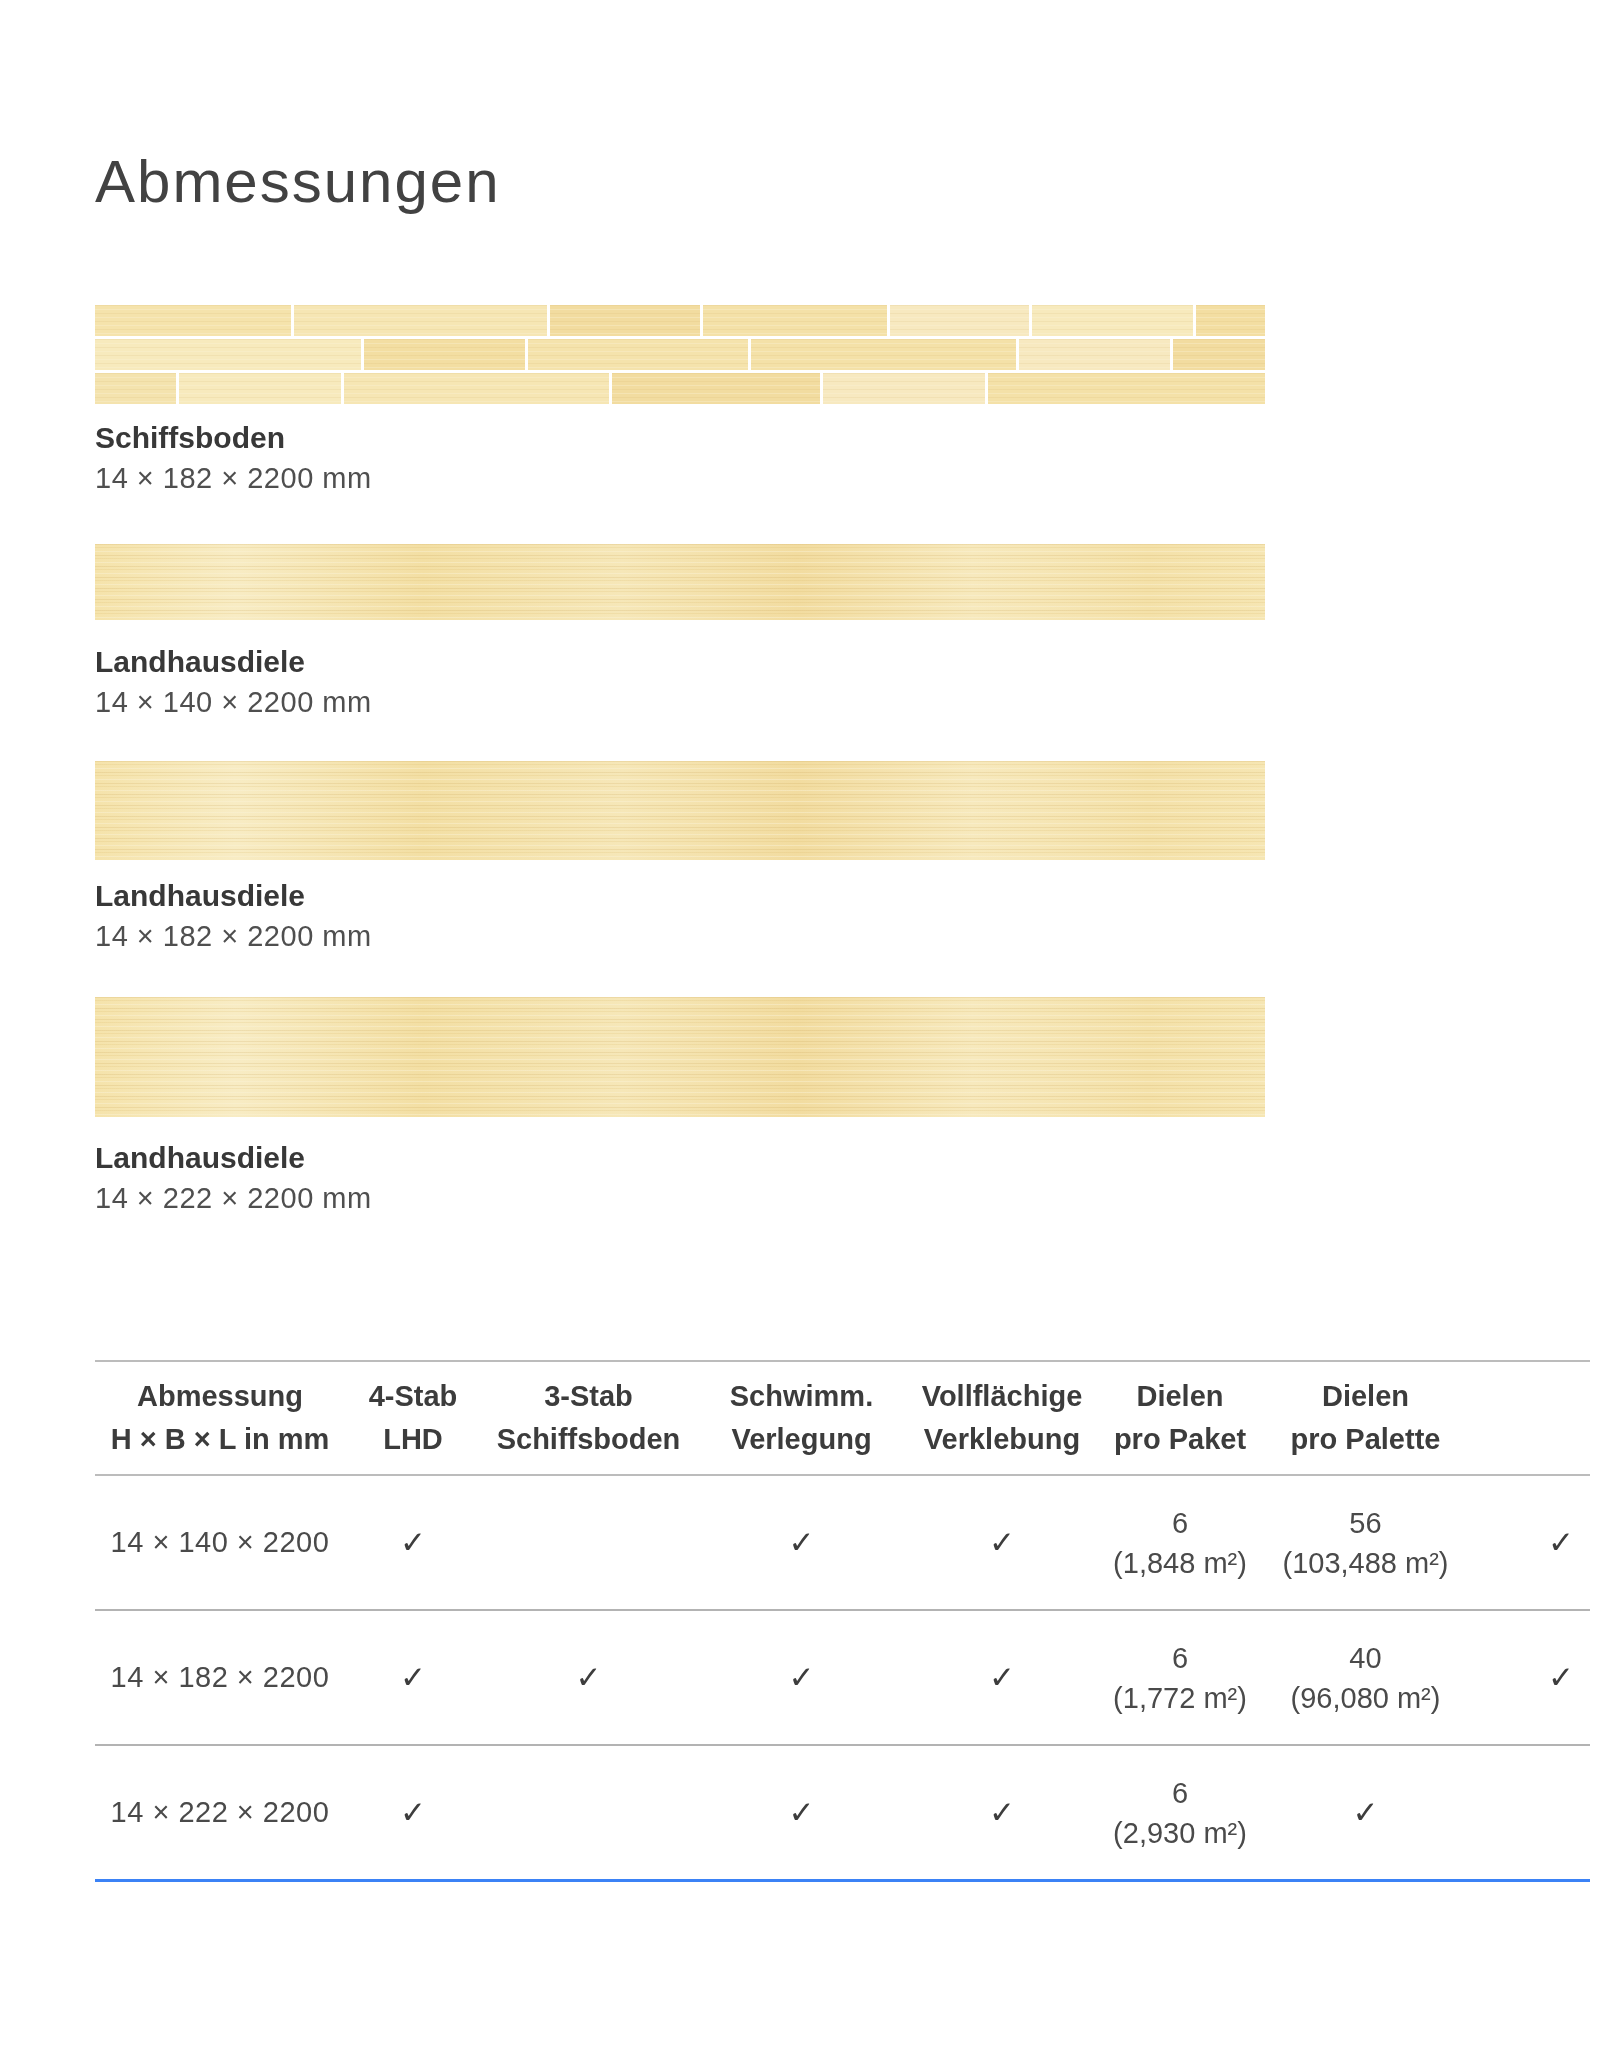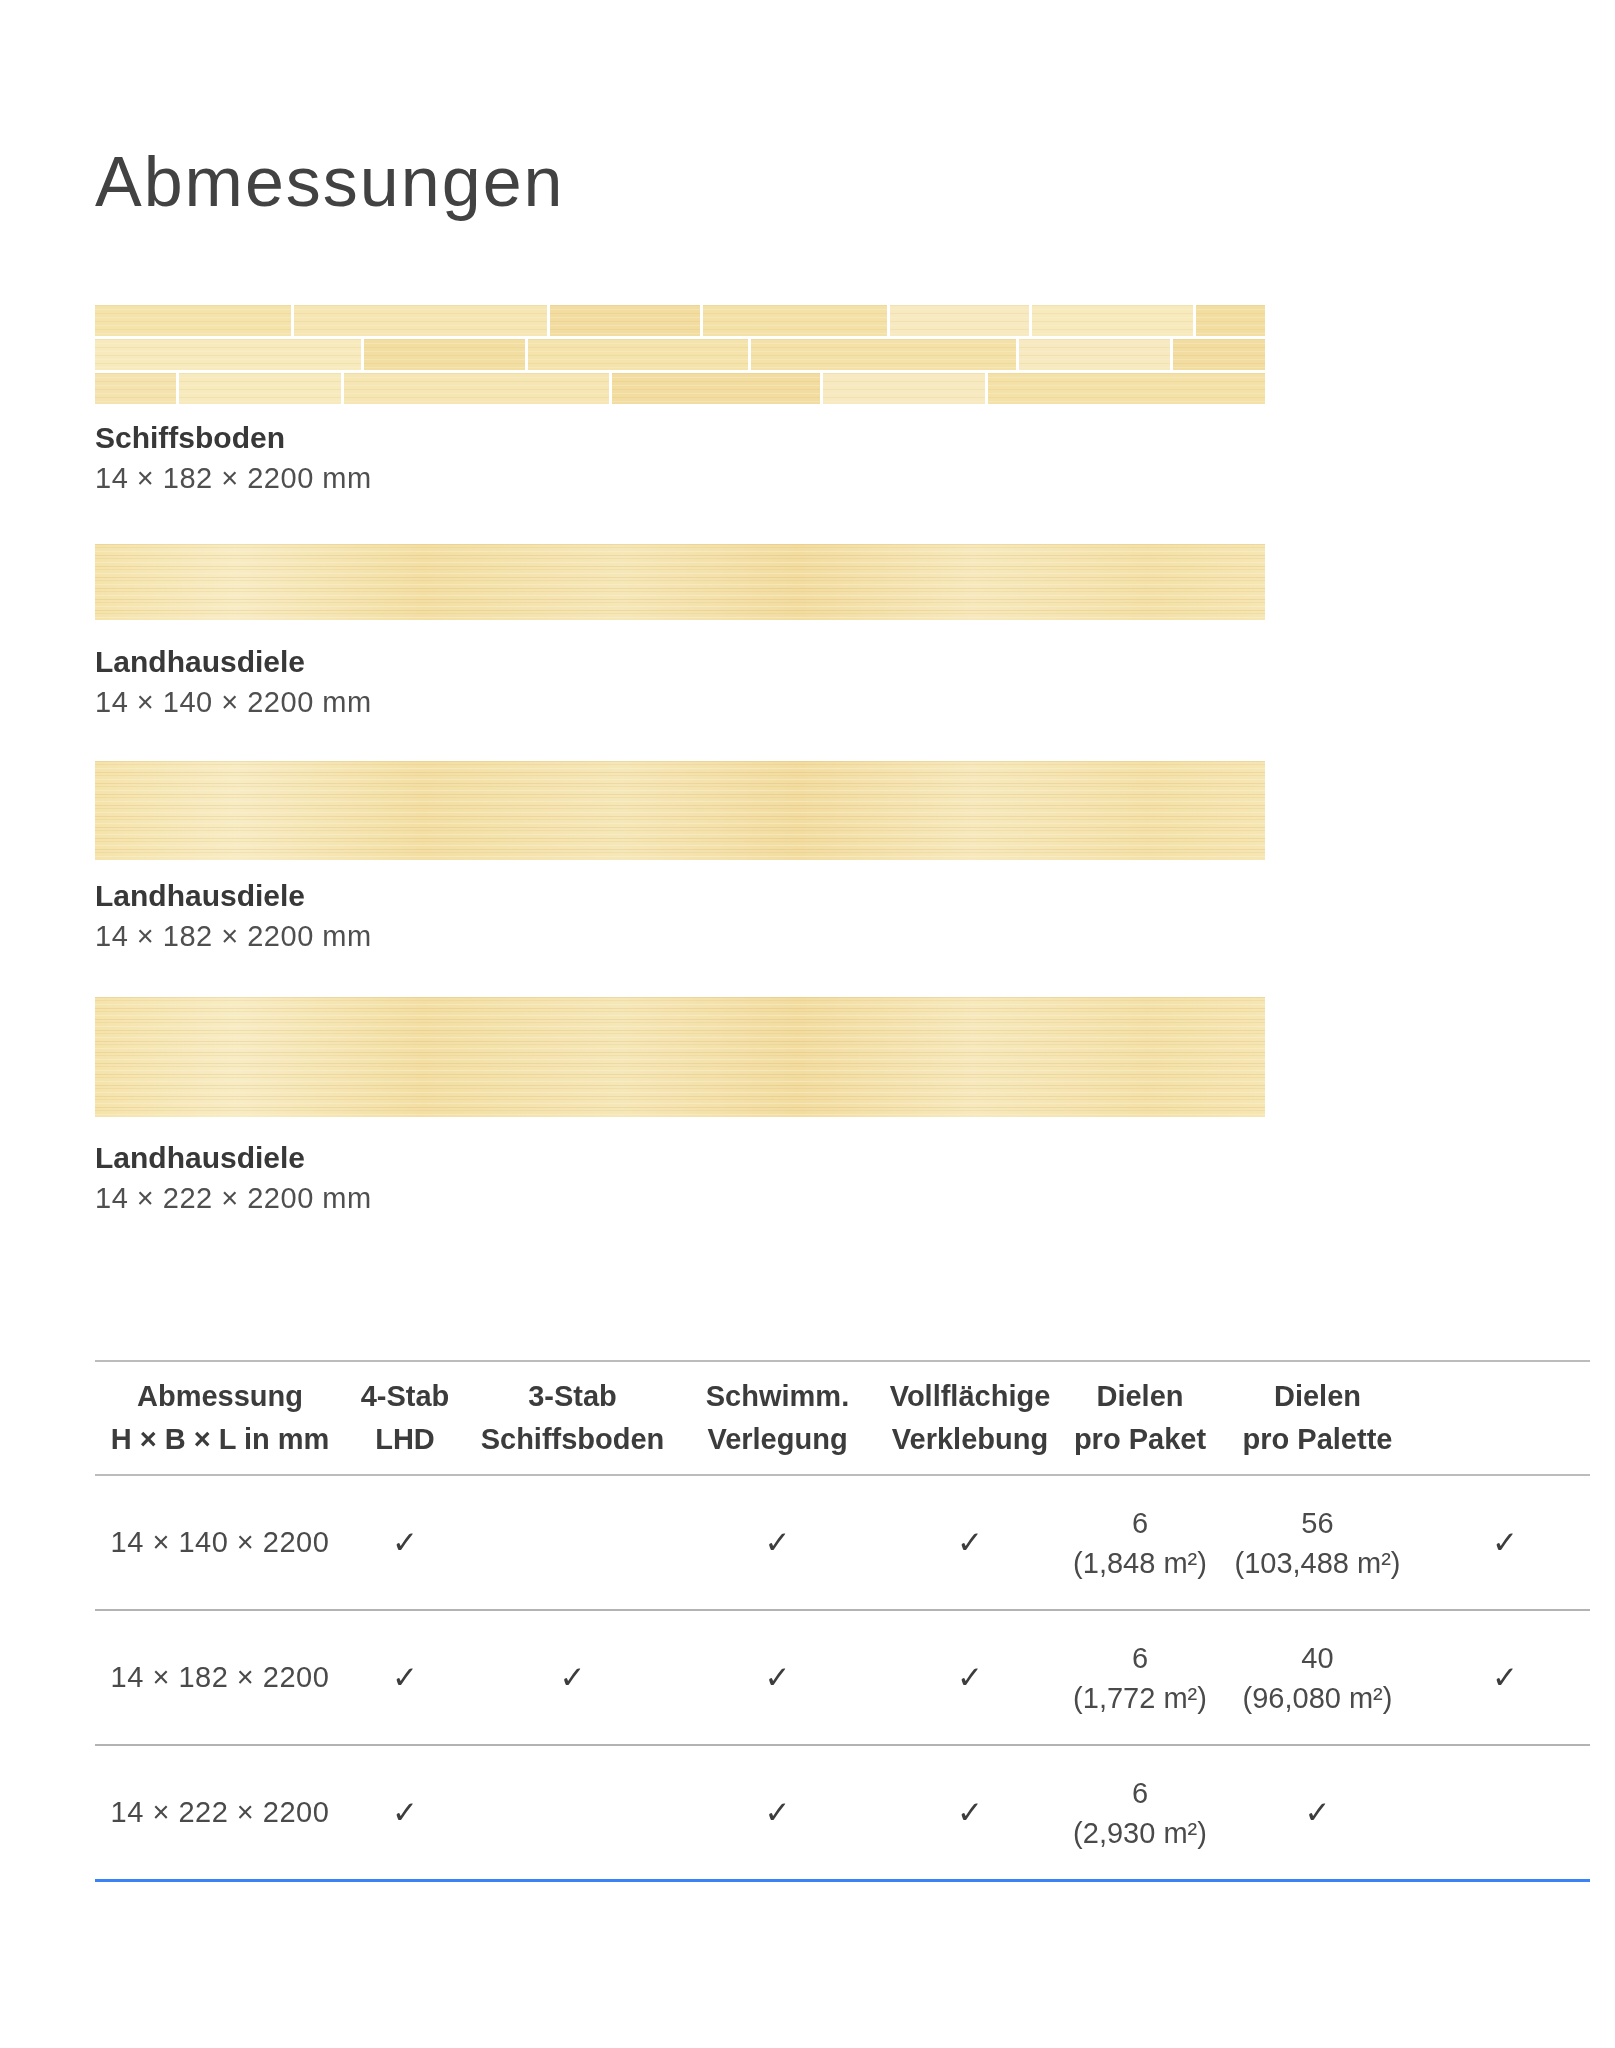--- a/index.html
+++ b/index.html
@@ -2,21 +2,21 @@
 <html><head>
 <meta charset="utf-8">
 <style>
   html,body{margin:0;padding:0;background:#ffffff;}
   .page{
     position:relative;width:1615px;height:2048px;background:#ffffff;overflow:hidden;
     font-family:"Liberation Sans", sans-serif;color:#3c3c3c;
   }
   .title{
     position:absolute;left:95px;top:132px;
-    font-size:70px;line-height:100px;font-weight:400;letter-spacing:2px;color:#424242;
+    font-size:60px;line-height:100px;font-weight:400;letter-spacing:2px;color:#424242;
   }
   
   .wood{position:absolute;left:95px;width:1170px;}
   .plank{
     background-image:
       repeating-linear-gradient(180deg,
         rgba(188,144,62,0.16) 0px, rgba(188,144,62,0.16) 1px,
         rgba(255,255,255,0) 1px, rgba(255,255,255,0) 3px,
         rgba(215,180,98,0.18) 3px, rgba(215,180,98,0.18) 4px,
         rgba(255,255,255,0) 4px, rgba(255,255,255,0) 7px,
@@ -38,20 +38,21 @@
   .t3{background-color:#f4e1a8}.t4{background-color:#f6e6b4}.t5{background-color:#f3dea2}
   .t6{background-color:#f7e9c0}.t7{background-color:#f4e3ae}
   .pname{position:absolute;left:95px;font-size:30px;font-weight:700;color:#383838;line-height:36px;}
   .pdim{position:absolute;left:95px;font-size:29px;font-weight:400;color:#4f4f4f;line-height:34px;letter-spacing:0.5px;}
   
   .table{position:absolute;left:95px;top:1360px;width:1495px;}
   .thead,.trow{
     display:grid;
     grid-template-columns:250px 120px 215px 195px 190px 150px 205px 170px;
     align-items:center;
+    gap:8px;
   }
   .thead{
     height:112px;
     border-top:2px solid #bcbcbc;border-bottom:2px solid #bcbcbc;
   }
   .trow{height:133px;border-bottom:2px solid #b3b3b3;}
   .trow.last{border-bottom:3px solid #3b82f6;}
   .th{
     text-align:center;font-size:29px;font-weight:700;color:#3c3c3c;line-height:43px;
   }

